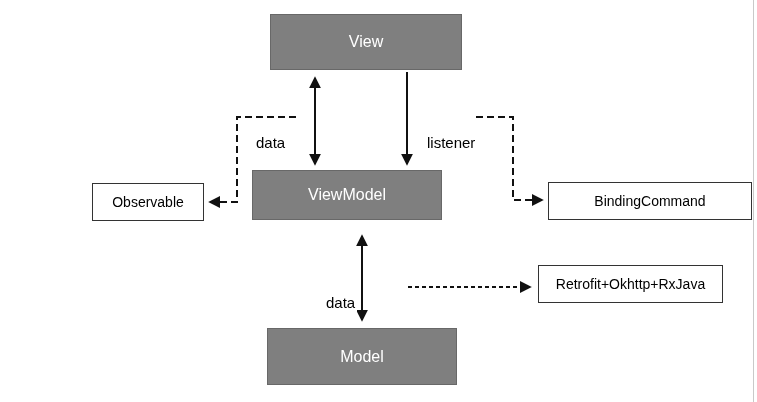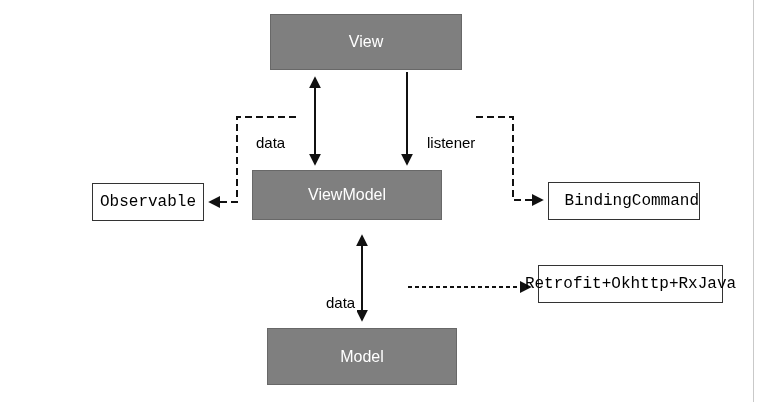--- a/index.html
+++ b/index.html
@@ -22,43 +22,42 @@
   .node.gray{
     background:var(--node-fill,#7f7f7f);
     border:1px solid var(--node-border,#686868);
     color:var(--node-text,#ffffff);
     font-size:16px;
   }
   .node.white{
     background:var(--plain-fill,#ffffff);
     border:1px solid var(--plain-border,#333333);
     color:var(--plain-text,#000000);
-    font-size:16px;
-    font-family:Liberation Mono, monospace;
+    font-size:14px;
   }
   .edge-label{
     position:absolute;
     color:#000000;
     font-size:15px;
     background:#ffffff;
     padding:0 2px;
     line-height:18px;
     margin-top:26px;
   }
   .right-edge-line{
     position:absolute;
     top:0;left:753px;width:1px;height:402px;
     background:#c9c9c9;
   }
   
   #node-view      {left:262px;top:14px; width:192px;height:56px;margin-left:8px;}
   #node-viewmodel {left:252px;top:170px;width:190px;height:50px;}
   #node-model     {left:267px;top:328px;width:190px;height:57px;}
   #node-observable{left:92px; top:183px;width:112px;height:38px;}
-  #node-bindingcommand{left:548px;top:182px;width:152px;height:38px;justify-content:flex-end;}
+  #node-bindingcommand{left:548px;top:182px;width:204px;height:38px;}
   #node-retrofit  {left:538px;top:265px;width:185px;height:38px;}
   
   #label-data-top   {left:254px;top:108px;}
   #label-listener   {left:425px;top:108px;}
   #label-data-bottom{left:324px;top:268px;}
 </style>
 </head>
 <body>
 
 <div class="canvas">

